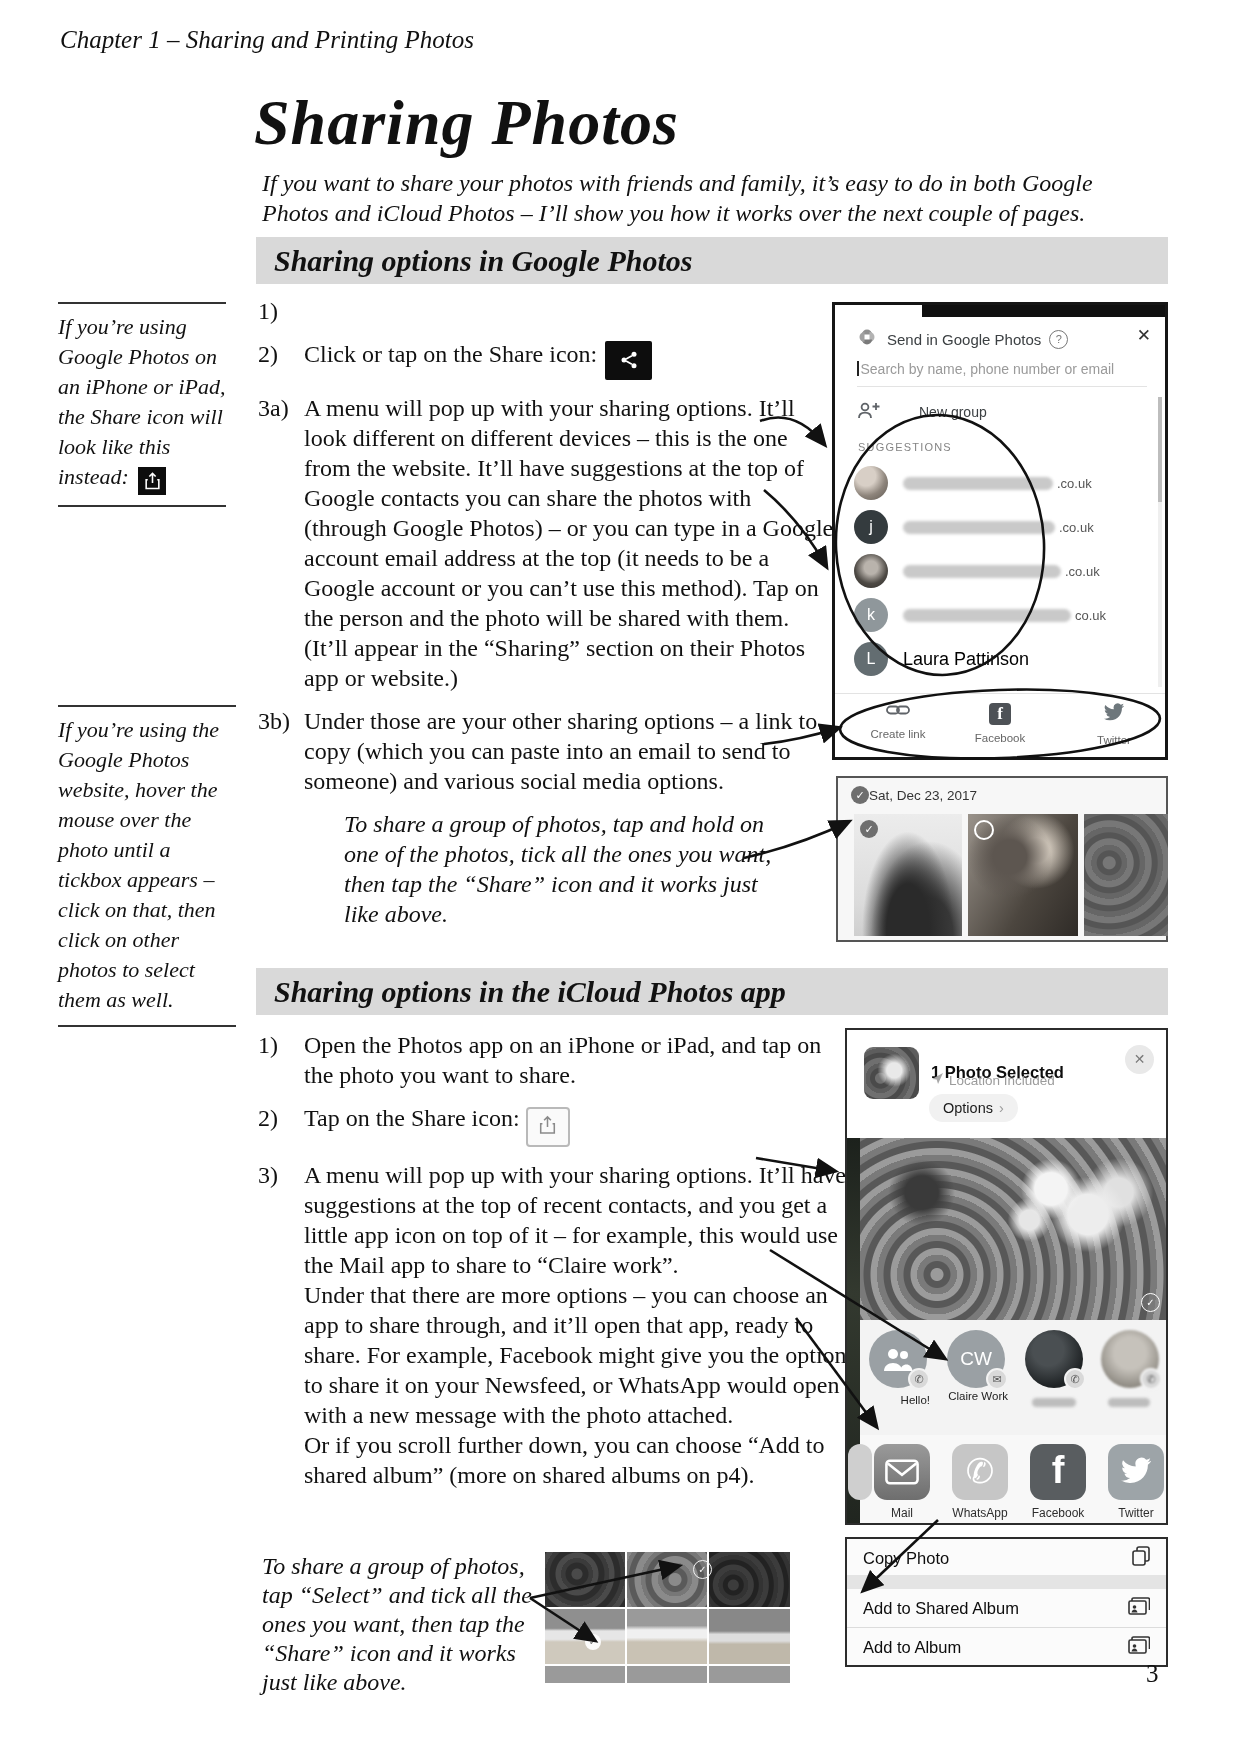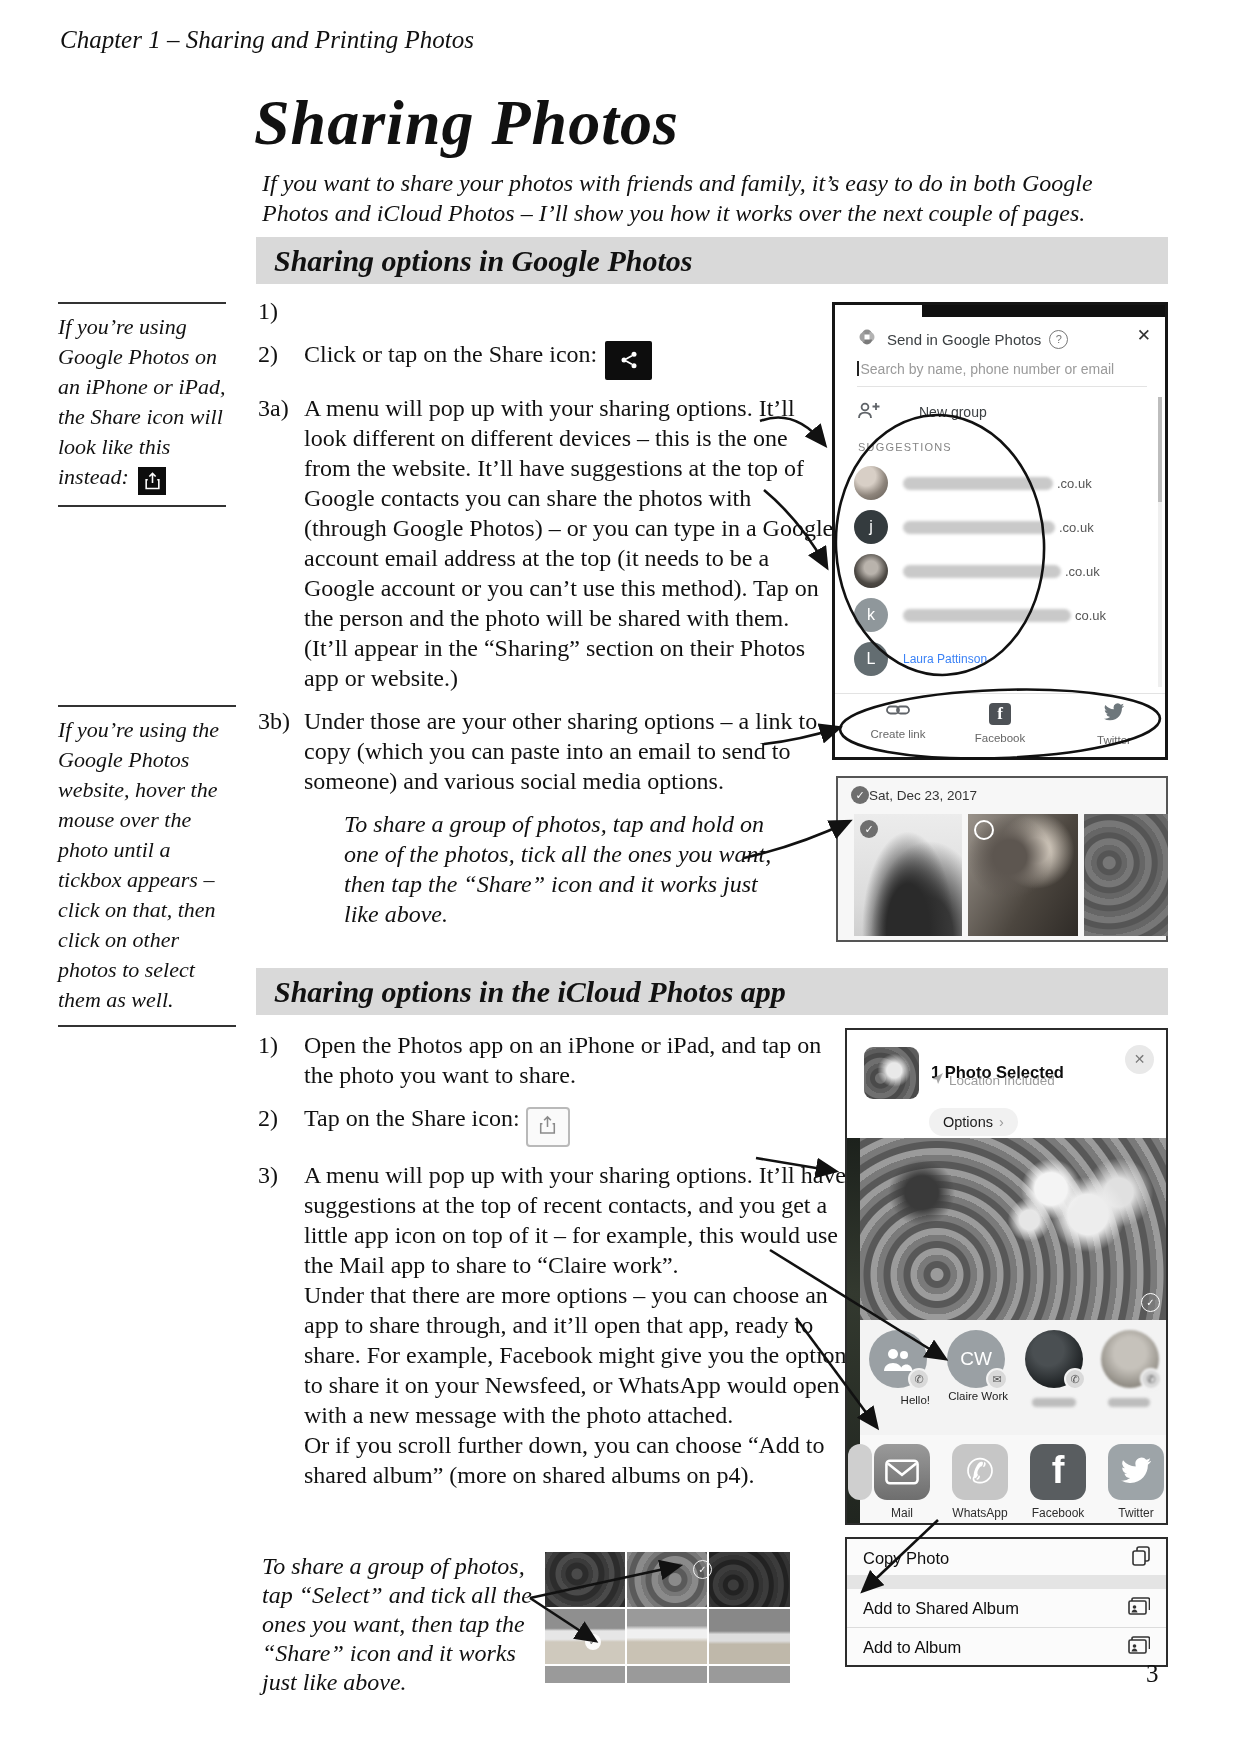--- a/index.html
+++ b/index.html
@@ -45,21 +45,21 @@
   .gsearch .caret{display:inline-block;width:1.5px;height:15px;background:#222;vertical-align:-2px;margin-right:2px;}
   .grow{position:absolute;left:22px;display:flex;align-items:center;}
   .newgrp{top:96px;gap:20px;} .newgrp .lbl{font-size:14px;color:#3c4043;margin-left:18px;}
   .sugg{position:absolute;left:23px;top:136px;font-size:11px;letter-spacing:1.2px;color:#848484;}
   .contact{position:absolute;left:19px;height:40px;display:flex;align-items:center;}
   .cav{width:34px;height:34px;border-radius:50%;flex:none;color:#fff;font-size:16px;text-align:center;line-height:34px;}
   .cav.photo1{background:radial-gradient(circle at 35% 30%,#d8cfc6 0 30%,#8e857c 60%,#5c564f);}
   .cav.photo2{background:radial-gradient(circle at 50% 40%,#b9b3ac 0 25%,#4e4a45 60%,#2e2b28);}
   .blurbar{height:13px;border-radius:7px;background:#c9c9c9;filter:blur(1.5px);margin-left:15px;}
   .cdom{font-size:13px;color:#555;margin-left:4px;}
-  .cname{font-size:12px;color:#3b82f6;margin-left:15px;}
+  .cname{font-size:18px;color:#000000;margin-left:15px;}
   .gscroll{position:absolute;right:3px;top:92px;width:4px;height:290px;background:#efefef;}
   .gscroll .thumb{width:4px;height:105px;background:#bdbdbd;}
   .gdiv{position:absolute;left:0;top:388px;width:100%;border-top:1px solid #e3e3e3;}
   .starget{position:absolute;top:398px;width:70px;text-align:center;}
   .starget .tlbl{font-size:11.5px;color:#666;margin-top:7px;}
   .fbsq{display:inline-block;width:22px;height:22px;background:#4d5156;border-radius:4px;color:#fff;
         font-family:"Liberation Serif",serif;font-weight:bold;font-size:17px;line-height:22px;}
   
   .psel{left:836px;top:776px;width:332px;height:166px;border:2px solid #555;background:#f7f7f7;
         font-family:"Liberation Sans",sans-serif;box-sizing:border-box;}
@@ -79,21 +79,21 @@
   .isheet{left:845px;top:1028px;width:323px;height:497px;border:2.5px solid #2c2c2c;background:#fff;
           font-family:"Liberation Sans",sans-serif;box-sizing:border-box;overflow:hidden;}
   .isliver{position:absolute;left:0;top:108px;width:13px;height:389px;
            background:linear-gradient(#1c211c,#33392f 40%,#20251f);}
   .ithumb{position:absolute;left:17px;top:17px;width:55px;height:52px;border-radius:9px;
           background:radial-gradient(circle at 55% 45%,#e9e9e9 0 18%,transparent 40%),
                      repeating-radial-gradient(circle at 30% 60%,#6f6f6f 0 5px,#4a4a4a 6px 10px,#5d5d5d 11px 15px);}
   .iptitle{position:absolute;left:84px;top:17px;font-size:16.5px;font-weight:bold;color:#0d0d0d;margin-top:16px;}
   .iloc{position:absolute;left:84px;top:42px;font-size:13.5px;color:#9b9b9b;display:flex;align-items:center;}
   .iloc svg{margin-right:5px;}
-  .iopts{position:absolute;left:82px;top:78px;background:#f1f1f1;border-radius:16px;padding:6px 14px;
+  .iopts{position:absolute;left:82px;top:64px;background:#f1f1f1;border-radius:16px;padding:6px 14px;
          font-size:14.5px;color:#1a1a1a;}
   .iopts .chev{color:#9b9b9b;margin-left:6px;}
   .iclose{position:absolute;right:12px;top:15px;width:29px;height:29px;border-radius:50%;background:#e9e9e9;
           color:#7a7a7a;font-size:14px;text-align:center;line-height:29px;}
   .iphoto{position:absolute;left:13px;top:108px;width:308px;height:182px;background-color:#6d6d6d;
      background-image:radial-gradient(circle at 62% 28%,#f4f4f4 0 7%,transparent 13%),
        radial-gradient(circle at 74% 42%,#ededed 0 8%,transparent 15%),
        radial-gradient(circle at 55% 45%,#e6e6e6 0 5%,transparent 11%),
        radial-gradient(circle at 84% 30%,#e0e0e0 0 5%,transparent 12%),
        radial-gradient(circle at 20% 30%,#3a3a3a 0 6%,transparent 12%),

